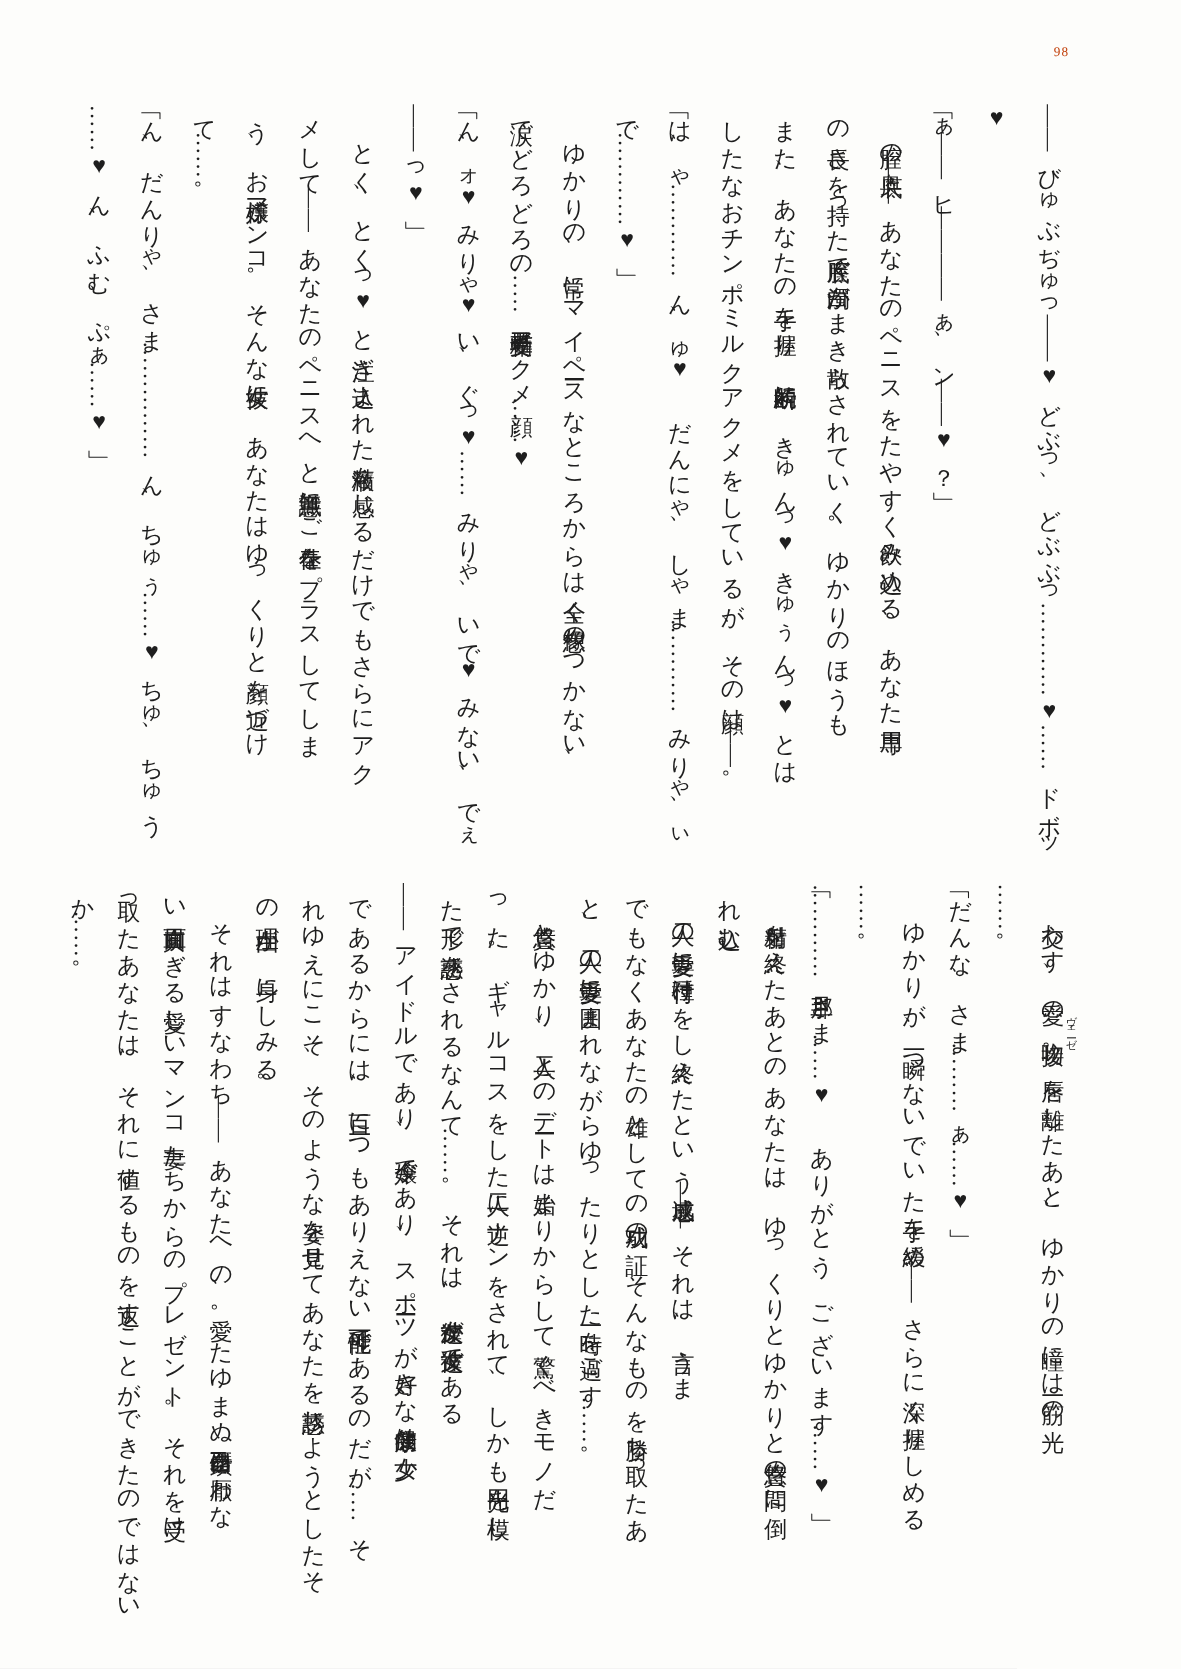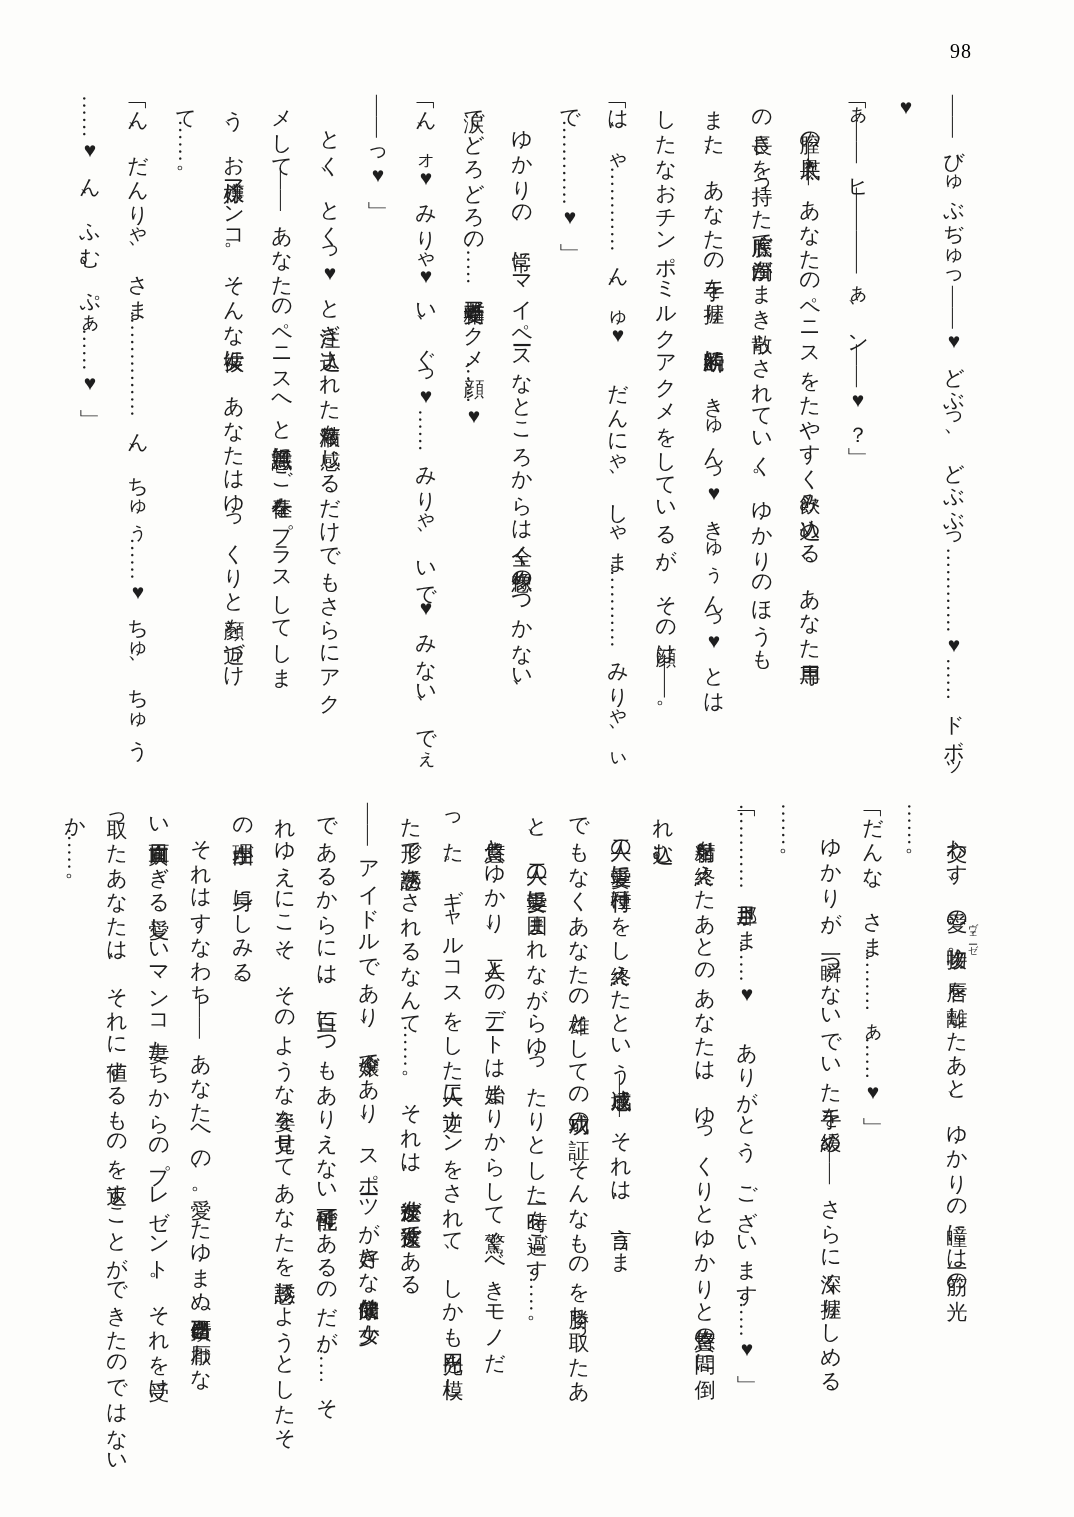--- a/index.html
+++ b/index.html
@@ -8,23 +8,23 @@
     width:1074px;height:1517px;
     margin:0 auto;
     background:#fdfdfb;
     color:#1e1e1e;
     font-family:"Liberation Serif","DejaVu Serif",serif;
     overflow:hidden;
   }
   .page-number{
     position:absolute;
     top:40px;right:102px;
-    font-size:20px;
+    font-size:12px;
     letter-spacing:1px;
-    color:#000000;
+    color:#c2410c;
   }
   .vblock{
     position:absolute;
     right:96px;
     writing-mode:vertical-rl;
     text-orientation:mixed;
     font-size:21px;
     letter-spacing:0.5px;
     line-break:anywhere;
     white-space:nowrap;

